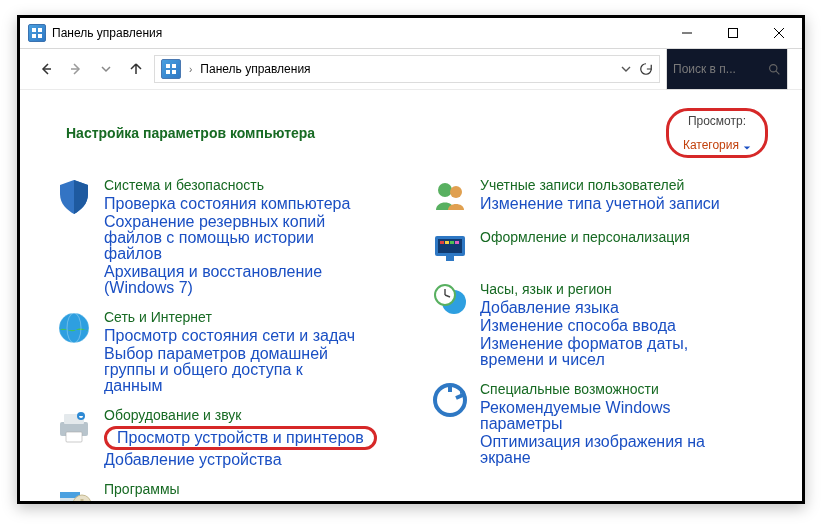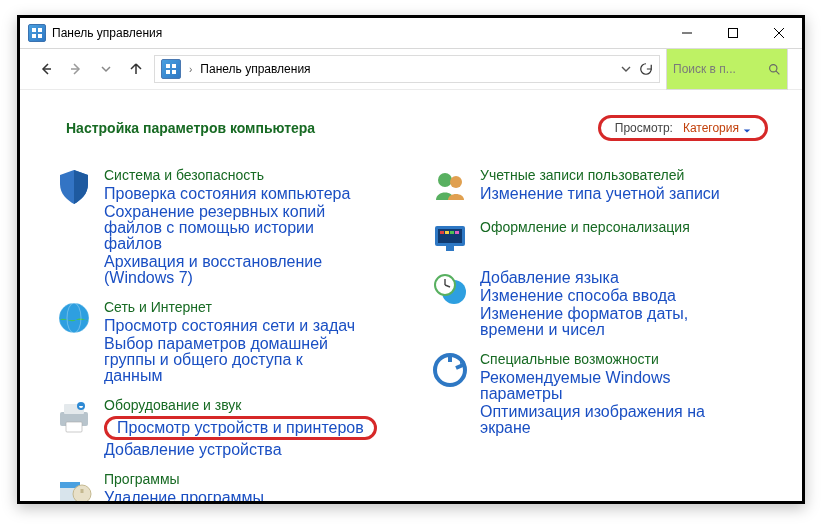--- a/index.html
+++ b/index.html
@@ -53,34 +53,35 @@
     width:18px;height:18px;
     background:linear-gradient(135deg,#4aa0e0,#2f78c4);border-radius:2px;
     display:flex;align-items:center;justify-content:center;
     border:1px solid #4a79b2;
   }
   .crumbs .cicon svg{width:10px;height:10px}
   .crumbs .sep{color:#666;padding:0 2px;font-size:10px}
   .crumbs .label{color:#000}
   .crumbs .actions{margin-left:auto;display:flex;align-items:center;gap:8px;color:#444}
   .searchbox{
-    width:108px;height:26px;border:1px solid #dcdcdc;background:#bef264;
+    width:108px;height:26px;border:1px solid #dcdcdc;background:#0f172a;
     display:flex;align-items:center;padding:7px 6px;color:#7a7a7a;gap:24px;
   }
   .searchbox svg{margin-left:auto;color:#666}
 
   .content{flex:1;padding:18px 34px 18px 34px;overflow:auto}
   .heading-row{
     display:flex;align-items:center;margin-bottom:18px;
   }
   .page-title{color:#176a23;font-size:14px;margin:12px;flex:1}
   .viewby-pill{
     border:3px solid #d62828;border-radius:22px;
     padding:3px 14px;display:flex;align-items:center;gap:10px;
     background:#fff;
+    flex-direction:column;
   }
   .viewby-label{color:#444}
   .viewby-value{color:#c2410c;display:inline-flex;align-items:flex-end;gap:4px}
 
   .columns{display:flex;gap:38px}
   .col{flex:1;display:flex;flex-direction:column;gap:12px}
   .cat{display:flex;gap:10px}
   .cat-icon{width:40px;height:40px;flex-shrink:0}
   .cat-icon svg{width:40px;height:40px;display:block}
   .cat-body{display:flex;flex-direction:column;gap:2px}
@@ -306,20 +307,21 @@
         <div class="cat">
           <div class="cat-icon">
             <svg viewBox="0 0 40 40">
                 <circle cx="24" cy="22" r="12" fill="#2e9fe0"></circle>
                 <circle cx="15" cy="15" r="10" fill="#fff" stroke="#58b060" stroke-width="2"></circle>
                 <line x1="15" y1="15" x2="15" y2="9" stroke="#444" stroke-width="1.4"></line>
                 <line x1="15" y1="15" x2="20" y2="17" stroke="#444" stroke-width="1.4"></line>
               </svg>
           </div>
           <div class="cat-body">
+            <span class="cat-title">Часы, язык и регион</span>
             <span class="cat-link">Добавление языка</span>
             <span class="cat-link">Изменение способа ввода</span>
             <span class="cat-link">Изменение форматов даты, времени и чисел</span>
           </div>
         </div>
 
         <div class="cat">
           <div class="cat-icon">
             <svg viewBox="0 0 40 40">
                 <circle cx="20" cy="20" r="15" fill="none" stroke="#2e78c4" stroke-width="4"></circle>

